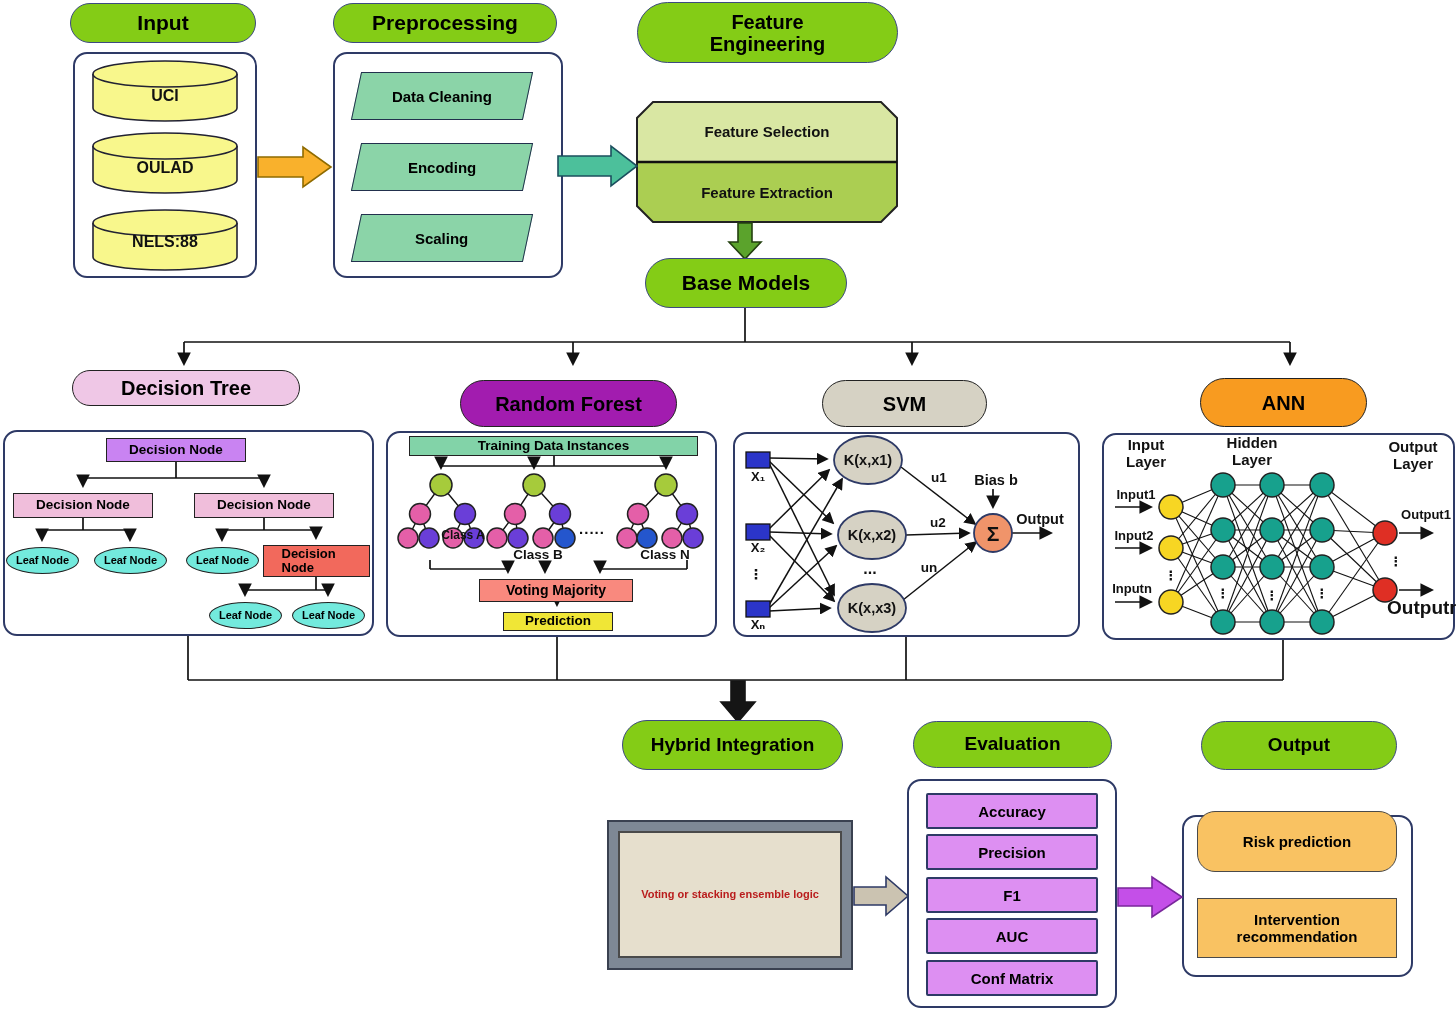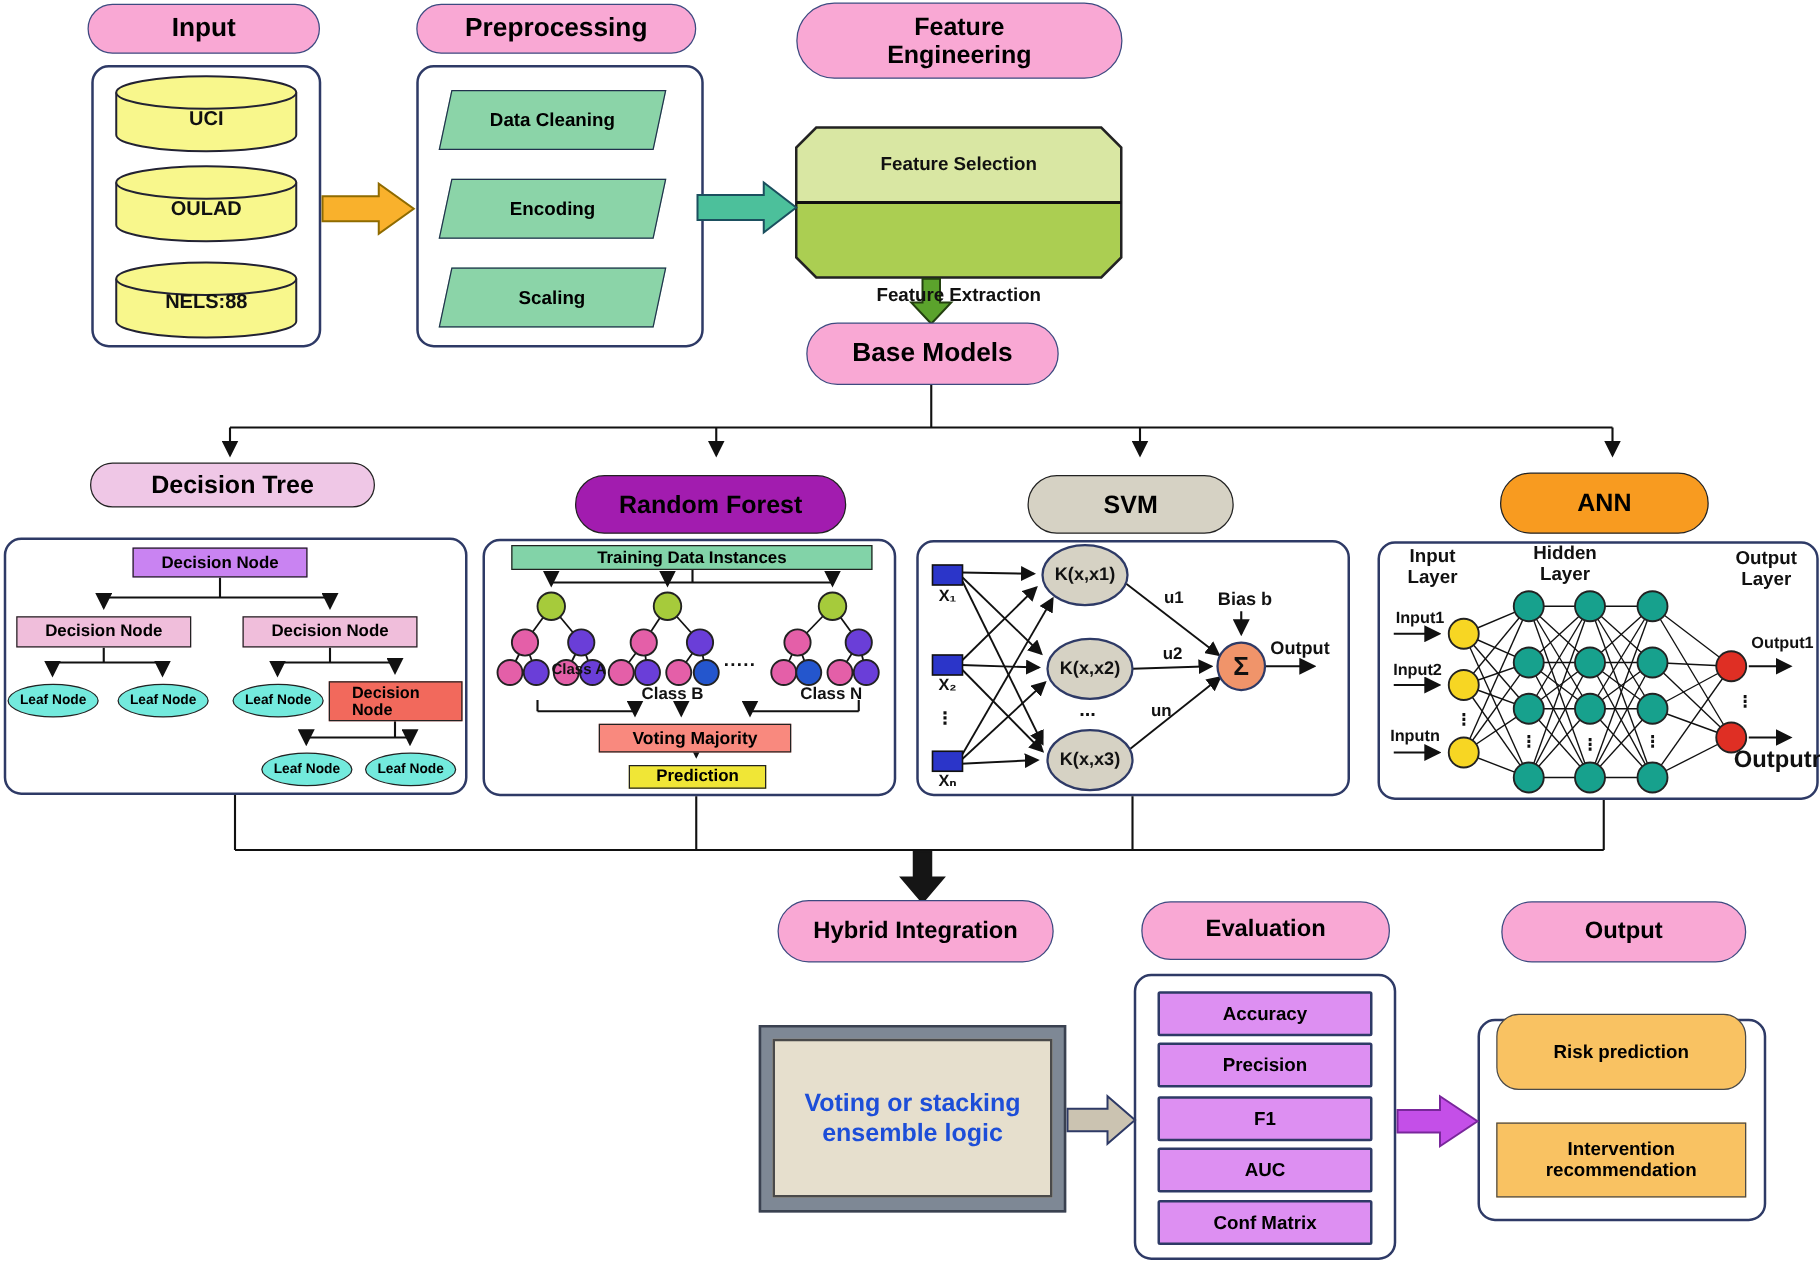--- a/index.html
+++ b/index.html
@@ -1,21 +1,21 @@
 <!DOCTYPE html>
 <html><head>
 <meta charset="utf-8">
 <style>
   html,body{margin:0;padding:0;background:#fff;}
   #canvas{position:relative;width:1456px;height:1013px;background:#fff;overflow:hidden;
           font-family:"Liberation Sans","DejaVu Sans",sans-serif;}
   #figsvg{position:absolute;left:0;top:0;z-index:2;pointer-events:none;}
   .panel{position:absolute;background:#fff;border:2px solid #2e3a66;border-radius:14px;
          box-sizing:border-box;z-index:1;}
-  .pill{position:absolute;background:#f9a8d4;border:1.7px solid #3d4a80;border-radius:999px;
+  .pill{position:absolute;background:#84cc16;border:1.7px solid #3d4a80;border-radius:999px;
         display:flex;align-items:center;justify-content:center;font-weight:bold;color:#000;
         z-index:4;box-sizing:border-box;text-align:center;line-height:1.1;}
   .node{position:absolute;display:flex;align-items:center;justify-content:center;font-weight:bold;
         color:#000;z-index:3;box-sizing:border-box;border:1.6px solid #222;text-align:left;line-height:1.1;}
   .ellipse{border-radius:50%;}
   .lbl{position:absolute;transform:translate(-50%,-50%);font-weight:bold;color:#111;
        white-space:nowrap;text-align:center;z-index:3;line-height:1.12;}
   .wrap{white-space:normal;}
   .para{position:absolute;background:#8bd4a8;border:1.7px solid #22304d;transform:skewX(-12deg);
         z-index:3;box-sizing:border-box;display:flex;align-items:center;justify-content:center;}
@@ -295,21 +295,21 @@
       <span>Data Cleaning</span>
     </div>
   <div class="para" style="left:356px;top:143px;width:172px;height:48px;">
       <span>Encoding</span>
     </div>
   <div class="para" style="left:356px;top:214px;width:172px;height:48px;">
       <span>Scaling</span>
     </div>
 
   <span class="lbl" style="left:767px;top:132px;font-size:15px;">Feature Selection</span>
-  <span class="lbl" style="left:767px;top:193px;font-size:15px;margin-top:44px;">Feature Extraction</span>
+  <span class="lbl" style="left:767px;top:193px;font-size:15px;">Feature Extraction</span>
 
   <div class="node" style="left:106px;top:438px;width:140px;height:24px;background:#c983f2;font-size:13.5px;">
       <span>Decision Node</span>
     </div>
   <div class="node" style="left:13px;top:493px;width:140px;height:25px;background:#f0bedb;font-size:13.5px;">
       <span>Decision Node</span>
     </div>
   <div class="node" style="left:194px;top:493px;width:140px;height:25px;background:#f0bedb;font-size:13.5px;">
       <span>Decision Node</span>
     </div>
@@ -370,21 +370,21 @@
   <span class="lbl" style="left:1171px;top:576px;font-size:13px;">⋮</span>
   <span class="lbl" style="left:1223px;top:594px;font-size:13px;">⋮</span>
   <span class="lbl" style="left:1272px;top:596px;font-size:13px;">⋮</span>
   <span class="lbl" style="left:1322px;top:594px;font-size:13px;">⋮</span>
   <span class="lbl" style="left:1396px;top:562px;font-size:13px;">⋮</span>
   <span class="lbl" style="left:1426px;top:515px;font-size:13px;">Output1</span>
   <span class="lbl" style="left:1424px;top:608px;font-size:19px;">Outputn</span>
 
   <div style="position:absolute;left:607px;top:820px;width:246px;height:150px;background:#7e8895;border:2px solid #3a4150;box-sizing:border-box;z-index:3;"></div>
   <div style="position:absolute;left:618px;top:831px;width:224px;height:127px;background:#e6dfcd;border:2px solid #4a4a4a;box-sizing:border-box;z-index:3;display:flex;align-items:center;justify-content:center;">
-    <span class="wrap" style="width:195px;font-weight:bold;font-size:20px;text-align:center;line-height:1.2;color:#1d4ed8;">Voting or stacking ensemble logic</span>
+    <span class="wrap" style="width:195px;font-weight:bold;font-size:11px;text-align:center;line-height:1.2;color:#b91c1c;">Voting or stacking ensemble logic</span>
   </div>
 
   <div class="erow" style="top:793px;">
       <span>Accuracy</span>
     </div>
   <div class="erow" style="top:834px;">
       <span>Precision</span>
     </div>
   <div class="erow" style="top:877px;">
       <span>F1</span>

